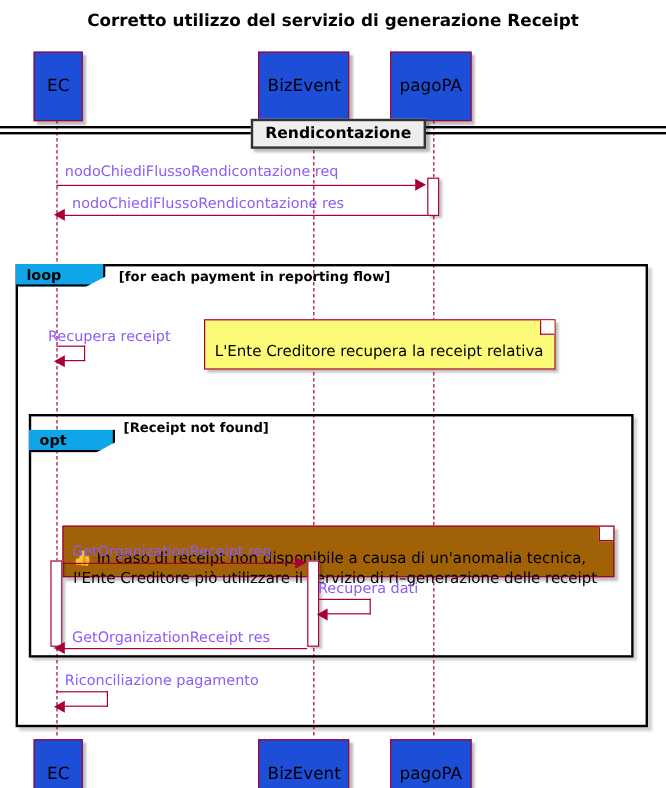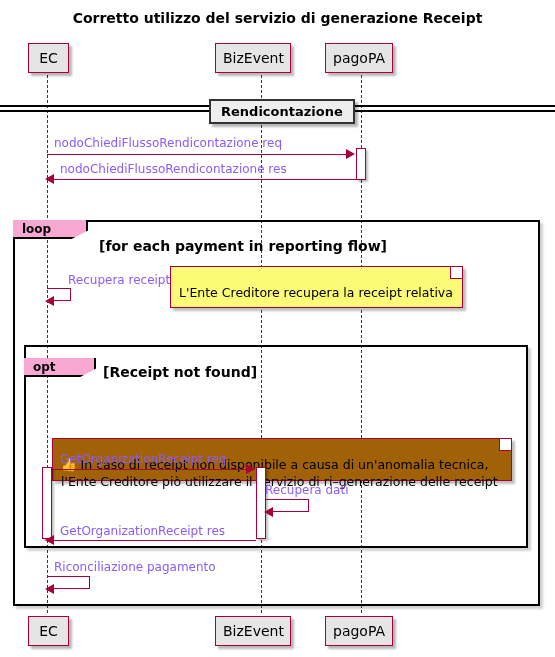--- a/index.html
+++ b/index.html
@@ -28,28 +28,28 @@
     left: 0; top: 10px;
     width: 555px;
     text-align: center;
     font-size: 14px;
     font-weight: bold;
     letter-spacing: 0px;
   }
 
   
   .participant {
-    background: #e5e5e5;
+    background: #1d4ed8;
     border: 1.5px solid #A80036;
     box-shadow: 3px 3px 2px rgba(0,0,0,0.28);
     font-size: 14px;
     text-align: center;
     line-height: 24px;
     height: 24px;
-    padding: 2px 7px;
+    padding: 16px 7px;
     box-sizing: content-box;
     white-space: nowrap;
   }
 
   
   .lifeline {
     width: 0;
     border-left: 1.5px dashed #A80036;
   }
 
@@ -83,38 +83,37 @@
   }
 
   
   .fragment {
     border: 2px solid #000000;
     background: transparent;
     box-shadow: 3px 3px 2px rgba(0,0,0,0.18);
     box-sizing: border-box;
   }
   .fragment-label {
-    background: #f9a8d4;
+    background: #0ea5e9;
     border-right: 2px solid #000;
     border-bottom: 2px solid #000;
     font-size: 12px;
     font-weight: bold;
     padding: 2px 8px 2px 9px;
     box-sizing: border-box;
     white-space: nowrap;
     height: 19px;
     line-height: 15px;
     
     clip-path: polygon(0 0, 100% 0, 100% 55%, 78% 100%, 0 100%);
   }
   .fragment-cond {
-    font-size: 14px;
-    font-weight: bold;
-    white-space: nowrap;
-    margin-top: 14px;
+    font-size: 11px;
+    font-weight: bold;
+    white-space: nowrap;
   }
 
   
   .msg-line {
     height: 0;
     border-top: 1.5px solid #A80036;
   }
   .msg-label {
     font-size: 12px;
     white-space: nowrap;
@@ -191,21 +190,21 @@
   <div class="abs activation" style="left:356px; top:148px; height:32px;"></div>
 
   <div class="abs msg-label" style="left:60px; top:162px;">nodoChiediFlussoRendicontazione res</div>
   <div class="abs msg-line" style="left:47px; top:179px; width:309px;"></div>
   <div class="abs arrow-left" style="left:45px; top:174px;"></div>
 
   <div class="abs fragment" style="left:13px; top:220px; width:527px; height:386px;"></div>
   <div class="abs fragment-label" style="left:13px; top:220px; width:75px;">loop</div>
   <div class="abs fragment-cond" style="left:99px; top:224px;">[for each payment in reporting flow]</div>
 
-  <div class="abs msg-label" style="left:68px; top:273px;">Recupera receipt</div>
+  <div class="abs msg-label" style="left:40px; top:273px;">Recupera receipt</div>
   <div class="abs selfmsg" style="left:47px; top:288px; width:24px; height:13px;"></div>
   <div class="abs arrow-left" style="left:45px; top:296px;"></div>
 
   <div class="abs note note-yellow" style="left:170px; top:266px; width:293px; height:42px;">
     <span class="fold"></span>
     <span class="note-line">L'Ente Creditore recupera la receipt relativa</span>
   </div>
 
   <div class="abs fragment" style="left:24px; top:345px; width:504px; height:203px;"></div>
   <div class="abs fragment-label" style="left:24px; top:358px; width:72px;">opt</div>

